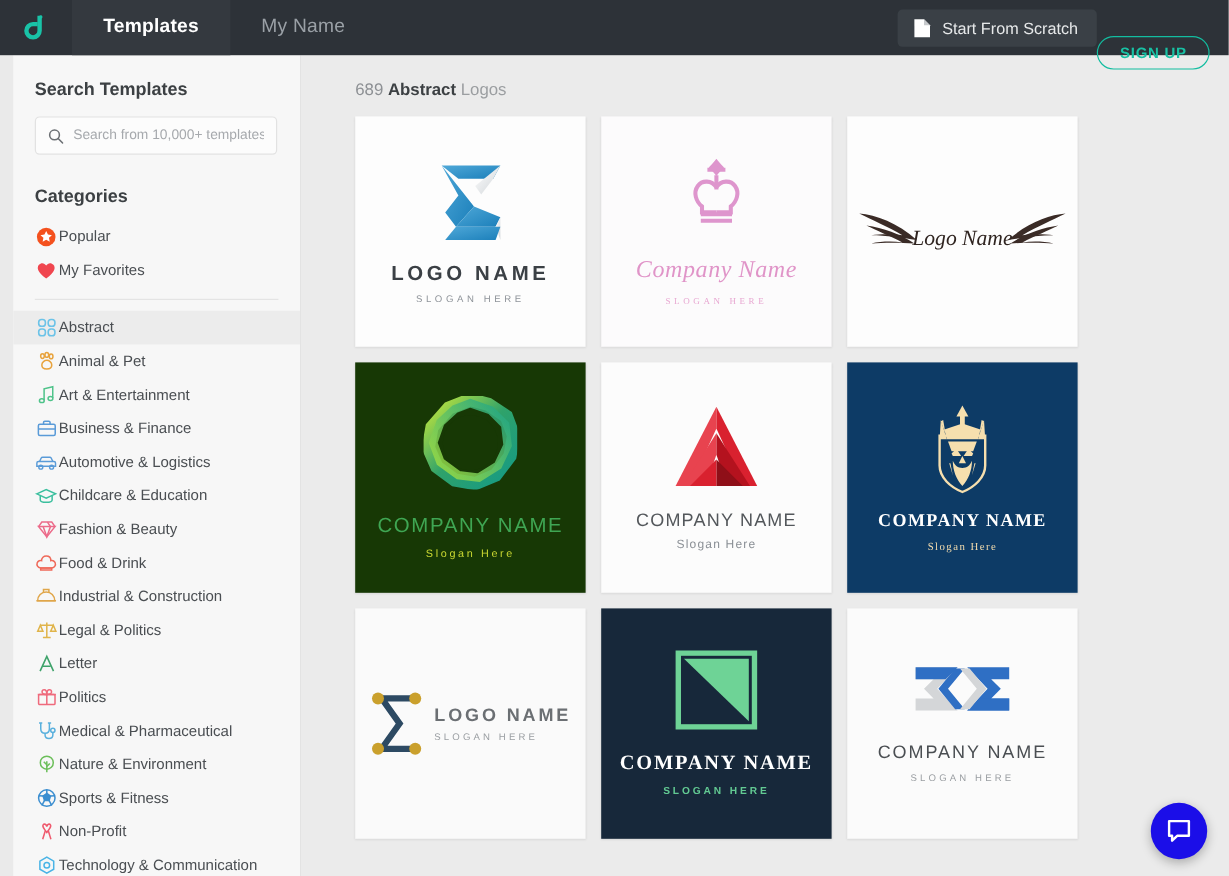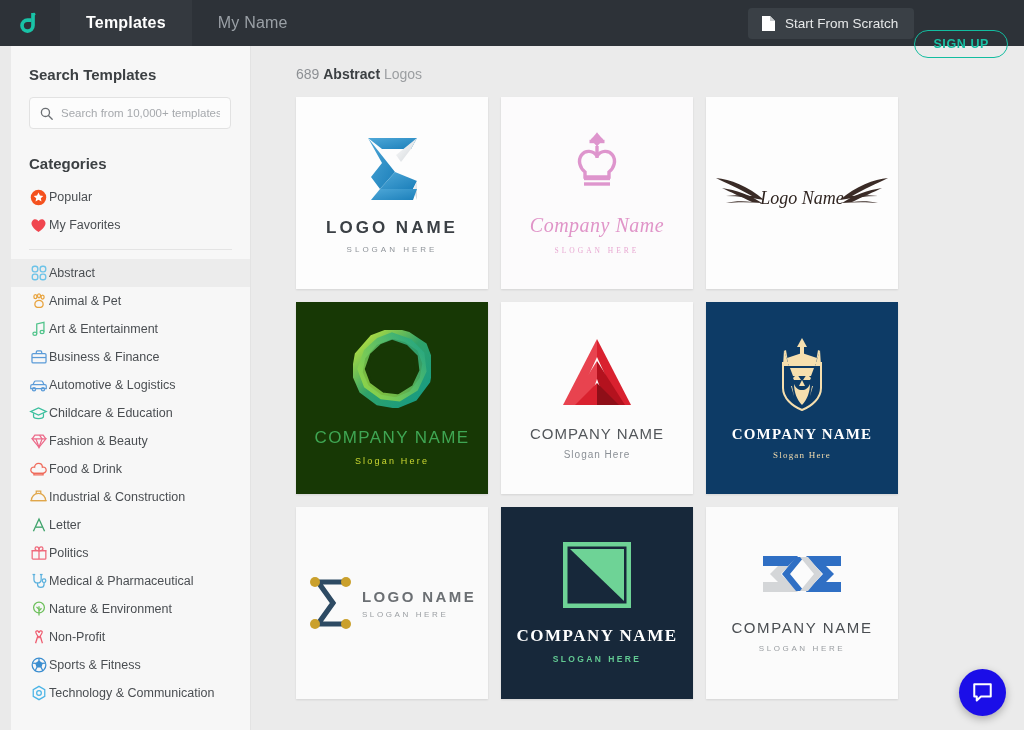--- a/index.html
+++ b/index.html
@@ -263,20 +263,32 @@
           <span class="cat-ico">
             <svg width="19" height="18" viewBox="0 0 21 20" fill="none" stroke="#e0a64a" stroke-width="1.4">
               <path d="M2.6 14 C2.6 9.4 6 6 10.5 6 C15 6 18.4 9.4 18.4 14 Z"></path>
               <path d="M1.4 14 H19.6"></path>
               <path d="M8 6.4 V3.6 H13 V6.4"></path>
             </svg>
           </span>
           <span class="cat-label">Industrial &amp; Construction</span>
         </div>
 
+        <div class="cat-item">
+          <span class="cat-ico">
+            <svg width="18" height="18" viewBox="0 0 20 20" fill="none" stroke="#e0b44a" stroke-width="1.4">
+              <path d="M10 3 V17"></path>
+                <path d="M4 5.6 H16"></path>
+              <path d="M4 5.6 L1.6 11.2 H6.4 Z"></path>
+                <path d="M16 5.6 L13.6 11.2 H18.4 Z"></path>
+              <path d="M6.4 17 H13.6"></path>
+            </svg>
+          </span>
+          <span class="cat-label">Legal &amp; Politics</span>
+        </div>
 
         <div class="cat-item">
           <span class="cat-ico">
             <svg width="18" height="18" viewBox="0 0 20 20" fill="none" stroke="#3fa36b" stroke-width="1.5">
               <path d="M3.8 17 L10 3.4 L16.2 17"></path>
                 <path d="M6.4 12.4 H13.6"></path>
             </svg>
           </span>
           <span class="cat-label">Letter</span>
         </div>
@@ -310,46 +322,46 @@
         <div class="cat-item">
           <span class="cat-ico">
             <svg width="18" height="18" viewBox="0 0 20 20" fill="none" stroke="#6cbf5a" stroke-width="1.4">
               <circle cx="10" cy="8.4" r="6"></circle>
               <path d="M10 17.2 V7"></path>
                 <path d="M10 10.4 L7.2 7.6"></path>
                 <path d="M10 12 L12.8 9.2"></path>
             </svg>
           </span>
           <span class="cat-label">Nature &amp; Environment</span>
-        </div>
-
-        <div class="cat-item">
-          <span class="cat-ico">
-            <svg width="18" height="18" viewBox="0 0 20 20" fill="none" stroke="#ef5a6e" stroke-width="1.4">
-              <path d="M10 10.8 C7 7 5.6 5.2 6.6 3.8 C7.6 2.4 9.6 3.2 10 5.4 C10.4 3.2 12.4 2.4 13.4 3.8 C14.4 5.2 13 7 10 10.8Z"></path>
-              <path d="M8.6 9.2 L6.2 17"></path>
-                <path d="M11.4 9.2 L13.8 17"></path>
-            </svg>
-          </span>
-          <span class="cat-label">Non-Profit</span>
         </div>
 
         <div class="cat-item">
           <span class="cat-ico">
             <svg width="18" height="18" viewBox="0 0 20 20" fill="none" stroke="#3b8ed0" stroke-width="1.4">
               <circle cx="10" cy="10" r="7.6"></circle>
               <path d="M10 5.8 L13.4 8.2 L12.1 12.2 H7.9 L6.6 8.2 Z" fill="#3b8ed0"></path>
               <path d="M10 2.4 V5.8"></path>
                 <path d="M17.2 8 L13.4 8.2"></path>
                 <path d="M14.6 17 L12.1 12.2"></path>
               <path d="M5.4 17 L7.9 12.2"></path>
                 <path d="M2.8 8 L6.6 8.2"></path>
             </svg>
           </span>
           <span class="cat-label">Sports &amp; Fitness</span>
+        </div>
+
+        <div class="cat-item">
+          <span class="cat-ico">
+            <svg width="18" height="18" viewBox="0 0 20 20" fill="none" stroke="#ef5a6e" stroke-width="1.4">
+              <path d="M10 10.8 C7 7 5.6 5.2 6.6 3.8 C7.6 2.4 9.6 3.2 10 5.4 C10.4 3.2 12.4 2.4 13.4 3.8 C14.4 5.2 13 7 10 10.8Z"></path>
+              <path d="M8.6 9.2 L6.2 17"></path>
+                <path d="M11.4 9.2 L13.8 17"></path>
+            </svg>
+          </span>
+          <span class="cat-label">Non-Profit</span>
         </div>
 
         <div class="cat-item">
           <span class="cat-ico">
             <svg width="18" height="18" viewBox="0 0 20 20" fill="none" stroke="#4ab4e6" stroke-width="1.4">
               <path d="M10 2.6 L16.4 6.3 V13.7 L10 17.4 L3.6 13.7 V6.3 Z"></path>
               <circle cx="10" cy="10" r="2.6"></circle>
             </svg>
           </span>
           <span class="cat-label">Technology &amp; Communication</span>

